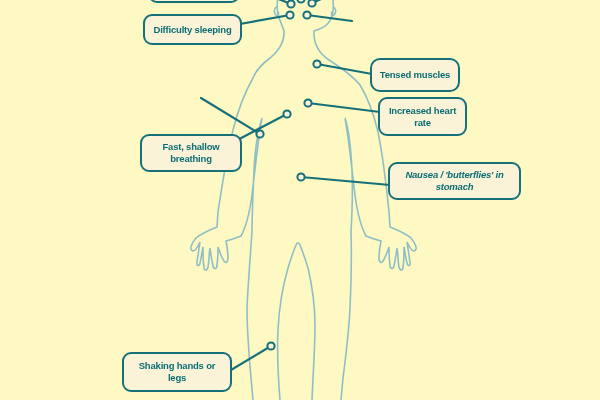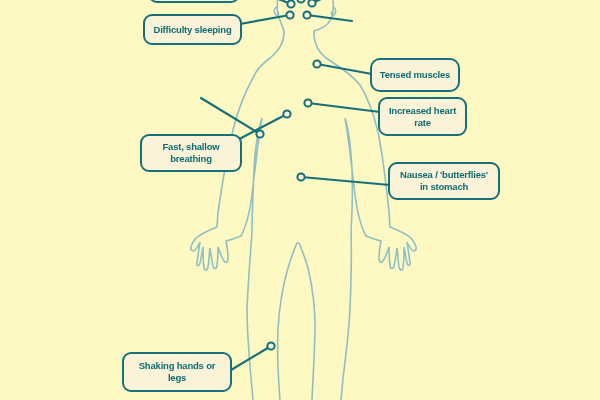--- a/index.html
+++ b/index.html
@@ -155,21 +155,21 @@
   </div>
 
   <div class="label-box" style="left:378px;top:97px;width:89px;height:39px;">
     <span>Increased heart rate</span>
   </div>
 
   <div class="label-box" style="left:120px;top:134px;width:102px;height:38px;margin-left:20px;">
     <span>Fast, shallow breathing</span>
   </div>
 
-  <div class="label-box" style="left:388px;top:162px;width:112px;height:38px;">
+  <div class="label-box" style="left:388px;top:162px;width:133px;height:38px;font-style:italic;">
     <span>Nausea / 'butterflies' in stomach</span>
   </div>
 
   <div class="label-box" style="left:122px;top:352px;width:110px;height:40px;">
     <span>Shaking hands or legs</span>
   </div>
 
 </div>
 
 </body></html>

